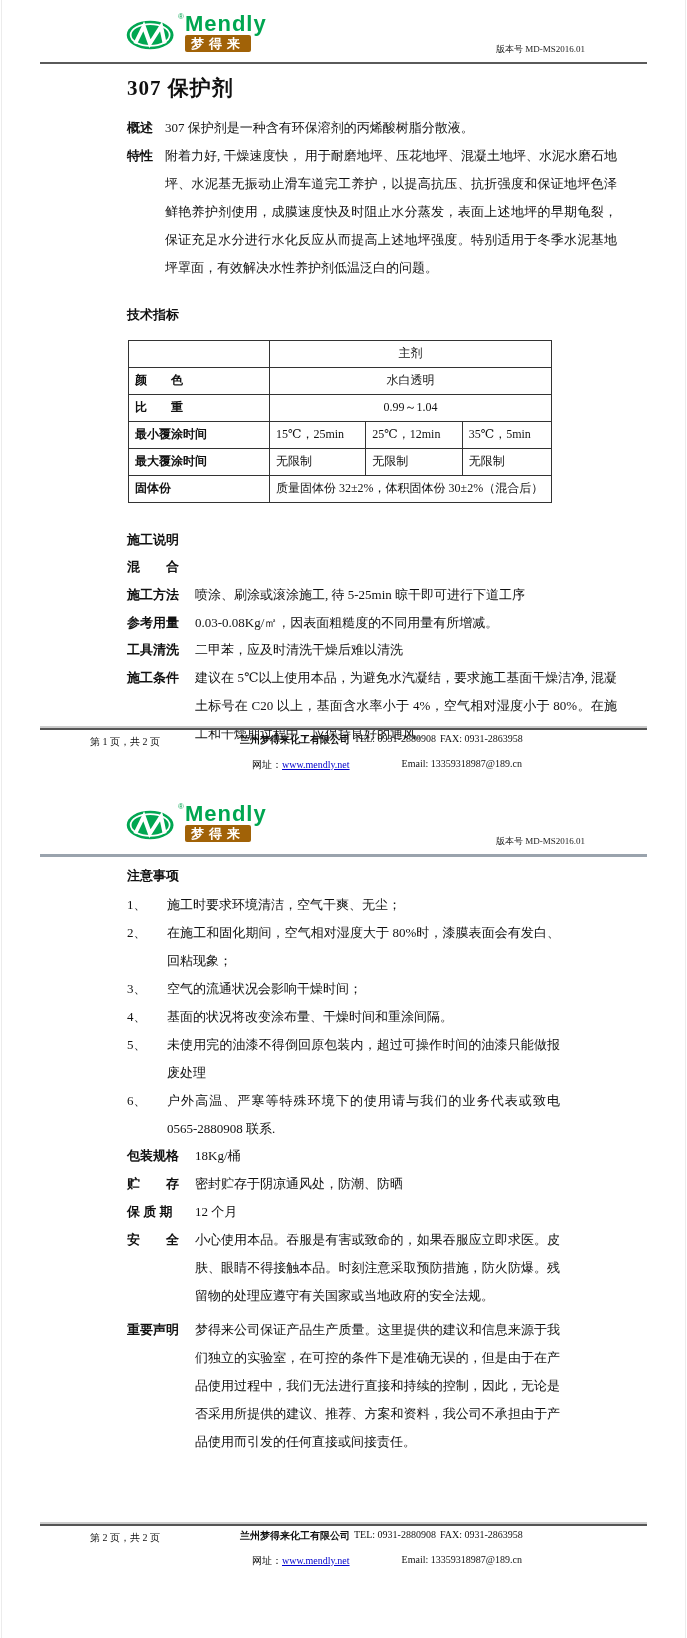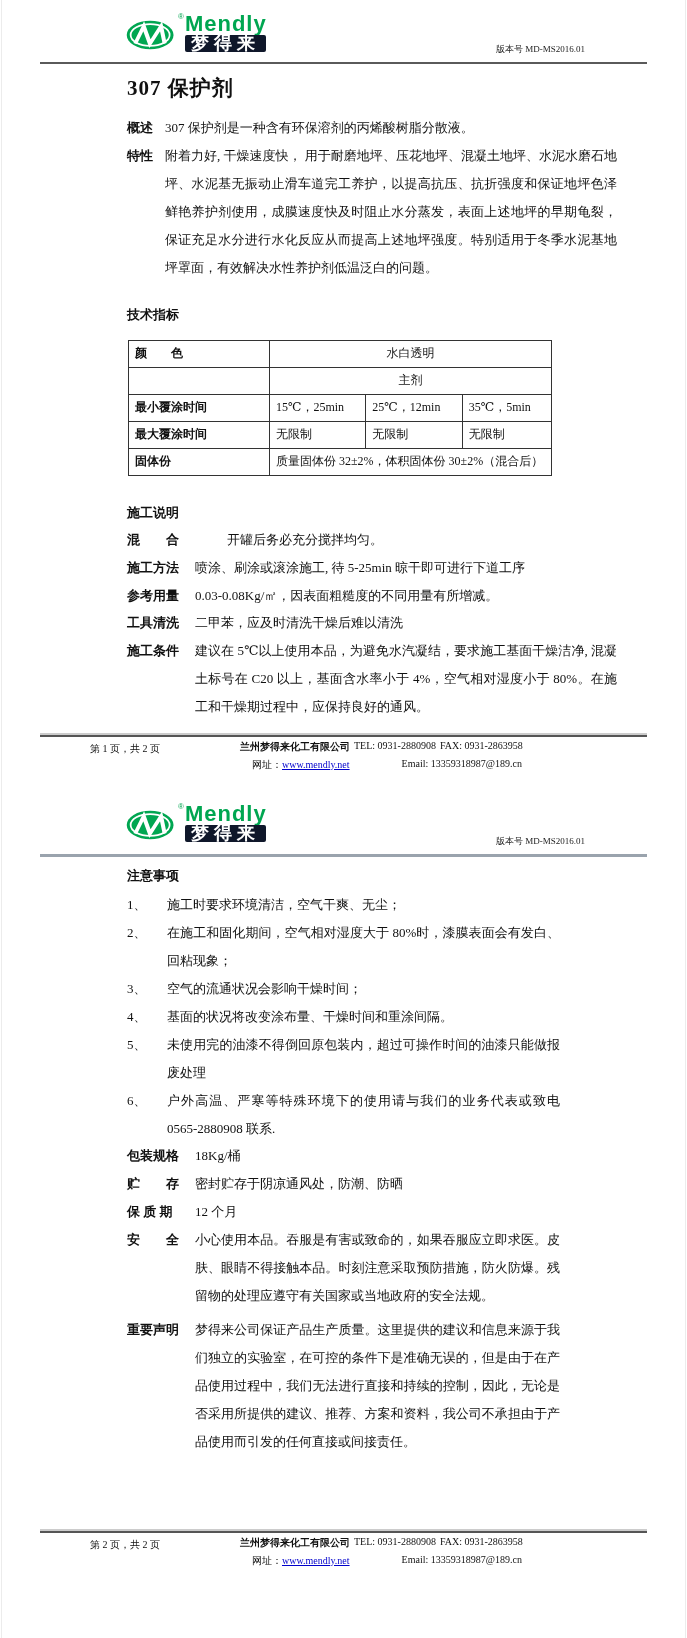--- a/index.html
+++ b/index.html
@@ -10,21 +10,21 @@
   #page1{height:780px;}
   #page2{height:858px;}
   
   .hdr{position:relative;height:62px;}
   .logo{position:absolute;left:123px;top:14px;display:flex;align-items:flex-start;}
   .logo-mark{width:52px;height:36px;margin-top:3px;}
   .logo-reg{color:#00a651;font-size:8px;margin:-2px 0 0 1px;font-family:"Liberation Sans",sans-serif;}
   .logo-txt{margin-left:1px;display:flex;flex-direction:column;}
   .logo-en{color:#00a651;font-weight:bold;font-size:22px;line-height:20px;letter-spacing:1px;
            font-family:"Liberation Sans",sans-serif;}
-  .logo-cn{background:#0f172a;color:#fff;font-weight:bold;font-size:18px;line-height:17px;
+  .logo-cn{background:#a16207;color:#fff;font-weight:bold;font-size:13px;line-height:17px;
            padding:0 6px;letter-spacing:5px;border-radius:2px;margin-top:1px;align-self:flex-start;}
   .version{position:absolute;right:100px;bottom:6px;font-size:9px;color:#222;}
   .rule{border:0;border-top:2px solid #5a5a5a;margin:0 38px;}
   .rule2{border-top:3px solid #9aa3ad;}
   
   .title{font-size:21px;font-weight:bold;margin:10px 0 0 125px;letter-spacing:1px;}
   .def{display:flex;margin-left:125px;margin-right:68px;font-size:13px;line-height:2.15;}
   .def .lab{font-weight:bold;flex:0 0 38px;}
   .def .lab-w{flex:0 0 68px;}
   .def .txt{flex:1;text-align:justify;}
@@ -44,21 +44,21 @@
   
   .footer{position:absolute;left:0;right:0;}
   #page1 .footer{bottom:8px;}
   #page2 .footer{bottom:70px;}
   .f-rule{border:0;border-top:2px solid #555;margin:0 38px 2px 38px;box-shadow:0 -2px 0 #ccc;}
   .f-body{display:flex;font-size:10px;padding:1px 40px 0 88px;}
   .f-page{flex:0 0 150px;padding-top:2px;}
   .f-mid{flex:1;}
   .f-line1{display:flex;gap:4px;}
   .f-company{font-weight:bold;}
-  .f-line2{display:flex;gap:52px;padding-left:12px;margin-top:4px;}
+  .f-line2{display:flex;gap:52px;padding-left:12px;margin-top:11px;}
   a.link{color:#0000cc;text-decoration:underline;}
   .gap6{height:6px;}
 </style>
 </head>
 <body>
 
 <div class="sheet">
 
   <div class="page" id="page1">
     <div class="hdr">
@@ -87,26 +87,30 @@
     <div class="def">
       <span class="lab">特性</span>
       <span class="txt">附着力好, 干燥速度快， 用于耐磨地坪、压花地坪、混凝土地坪、水泥水磨石地坪、水泥基无振动止滑车道完工养护，以提高抗压、抗折强度和保证地坪色泽鲜艳养护剂使用，成膜速度快及时阻止水分蒸发，表面上述地坪的早期龟裂，保证充足水分进行水化反应从而提高上述地坪强度。特别适用于冬季水泥基地坪罩面，有效解决水性养护剂低温泛白的问题。</span>
     </div>
 
     <div class="sec-h" style="margin-top:24px;">技术指标</div>
 
     <table class="tech">
       <tbody>
           <tr>
+        <td class="lab-cell"></td>
+        <td class="c" colspan="3">主剂</td>
+      </tr>
+      <tr>
         <td class="lab-cell">颜　　色</td>
         <td class="c" colspan="3">水白透明</td>
       </tr>
       <tr>
-        <td class="lab-cell"></td>
-        <td class="c" colspan="3">主剂</td>
+        <td class="lab-cell">比　　重</td>
+        <td class="c" colspan="3">0.99～1.04</td>
       </tr>
       <tr>
         <td class="lab-cell">最小覆涂时间</td>
         <td>15℃，25min</td>
         <td>25℃，12min</td>
         <td>35℃，5min</td>
       </tr>
       <tr>
         <td class="lab-cell">最大覆涂时间</td>
         <td>无限制</td>
@@ -117,21 +121,20 @@
         <td class="lab-cell">固体份</td>
         <td colspan="3">质量固体份 32±2%，体积固体份 30±2%（混合后）</td>
       </tr>
     </tbody>
       </table>
 
     <div class="sec-h" style="margin-top:28px;">施工说明</div>
 
     <div class="def" style="margin-top:4px;gap:32px;">
       <span class="lab lab-w">混　　合</span>
-      <span class="txt">开罐后务必充分搅拌均匀。</span>
     </div>
     <div class="def">
       <span class="lab lab-w">施工方法</span>
       <span class="txt">喷涂、刷涂或滚涂施工, 待 5-25min 晾干即可进行下道工序</span>
     </div>
     <div class="def">
       <span class="lab lab-w">参考用量</span>
       <span class="txt">0.03-0.08Kg/㎡，因表面粗糙度的不同用量有所增减。</span>
     </div>
     <div class="def">

